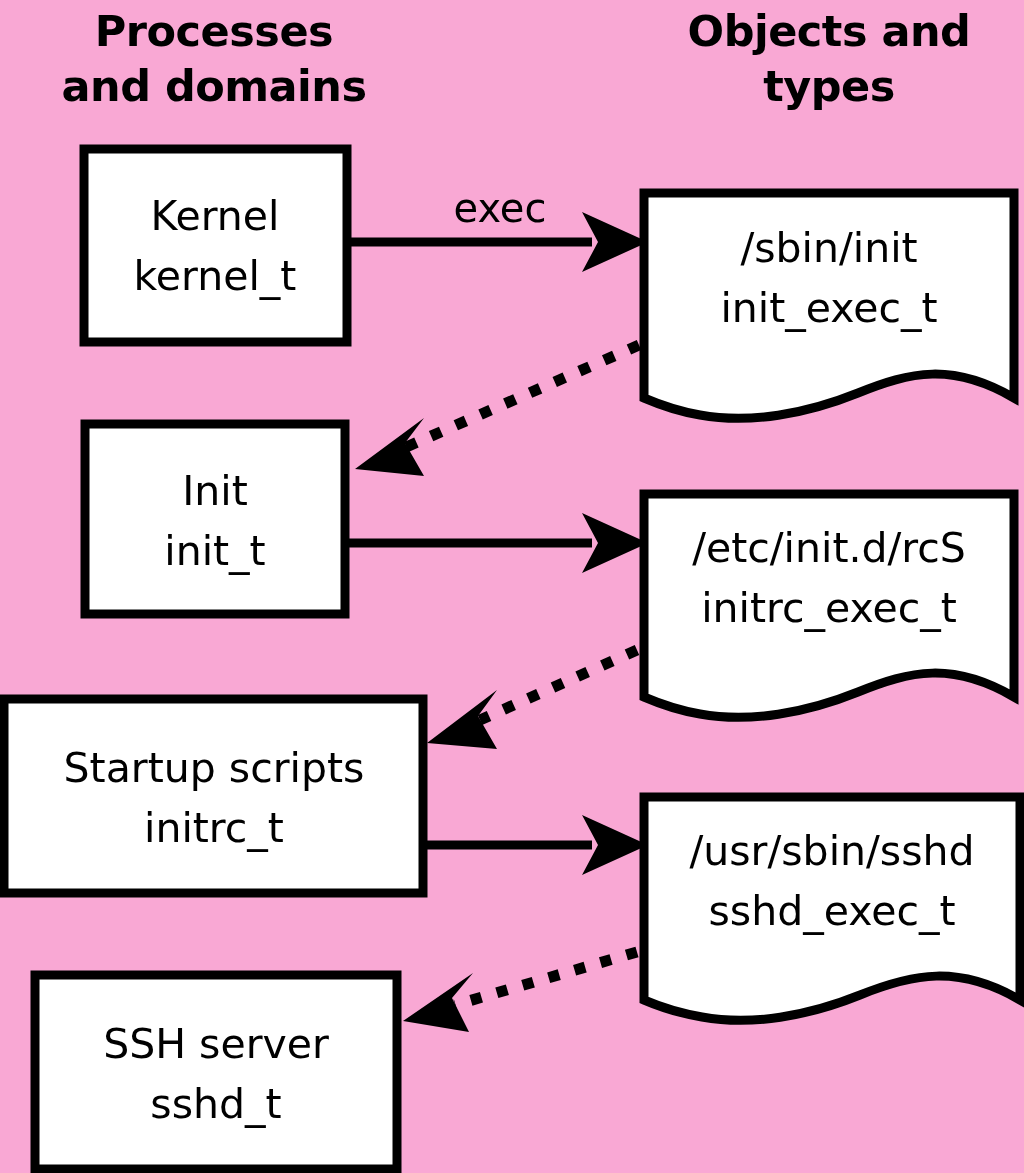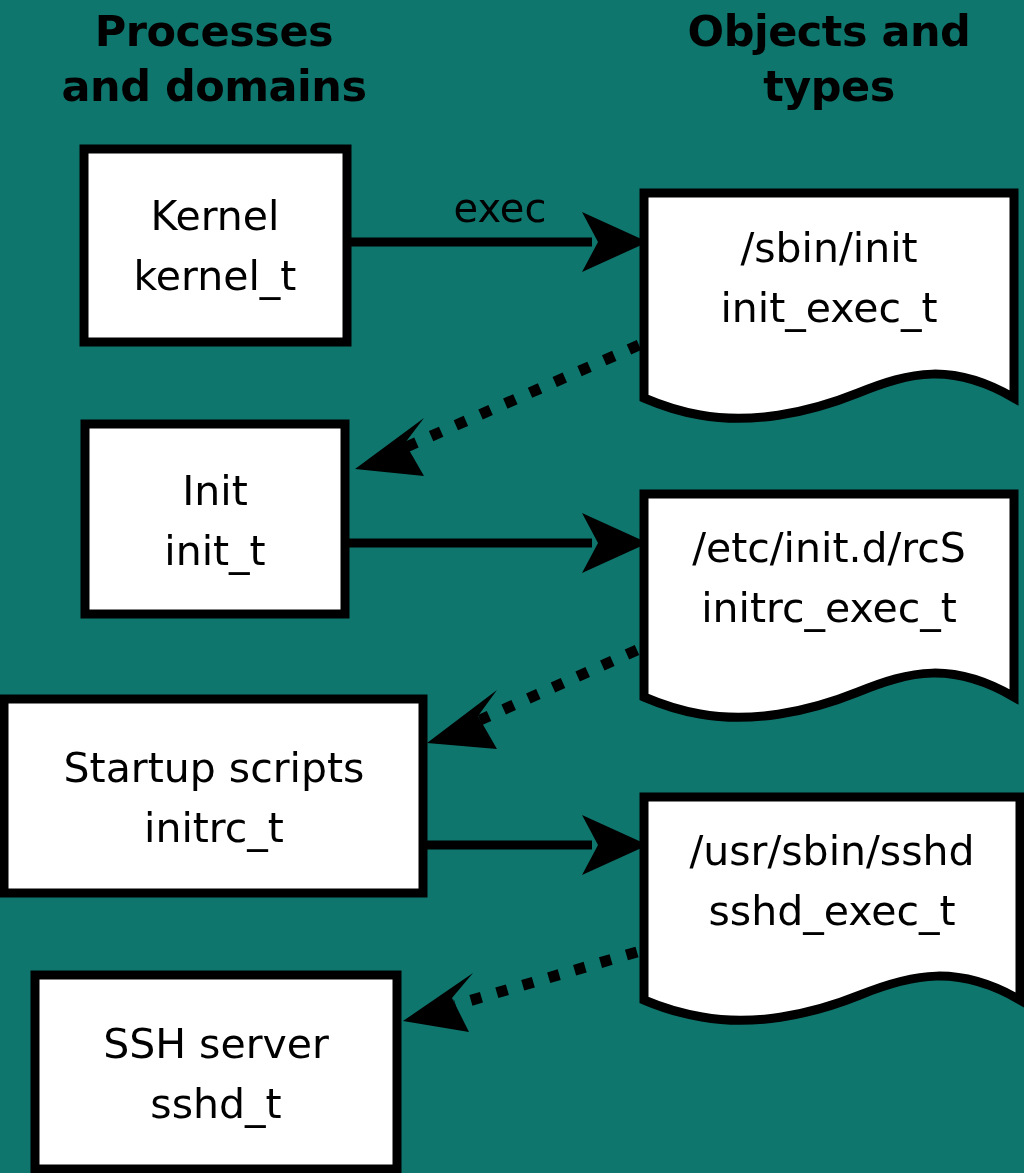--- a/index.html
+++ b/index.html
@@ -8,21 +8,21 @@
     background: #ffffff;
   }
   body {
     font-family: "DejaVu Sans", sans-serif;
   }
   #diagram-root {
     position: relative;
     width: 1024px;
     height: 1173px;
     overflow: hidden;
-    background: #0f766e;
+    background: #f9a8d4;
   }
   #diagram-svg {
     position: absolute;
     top: 0;
     left: 0;
     width: 1024px;
     height: 1173px;
     display: block;
   }
   .col-header {

